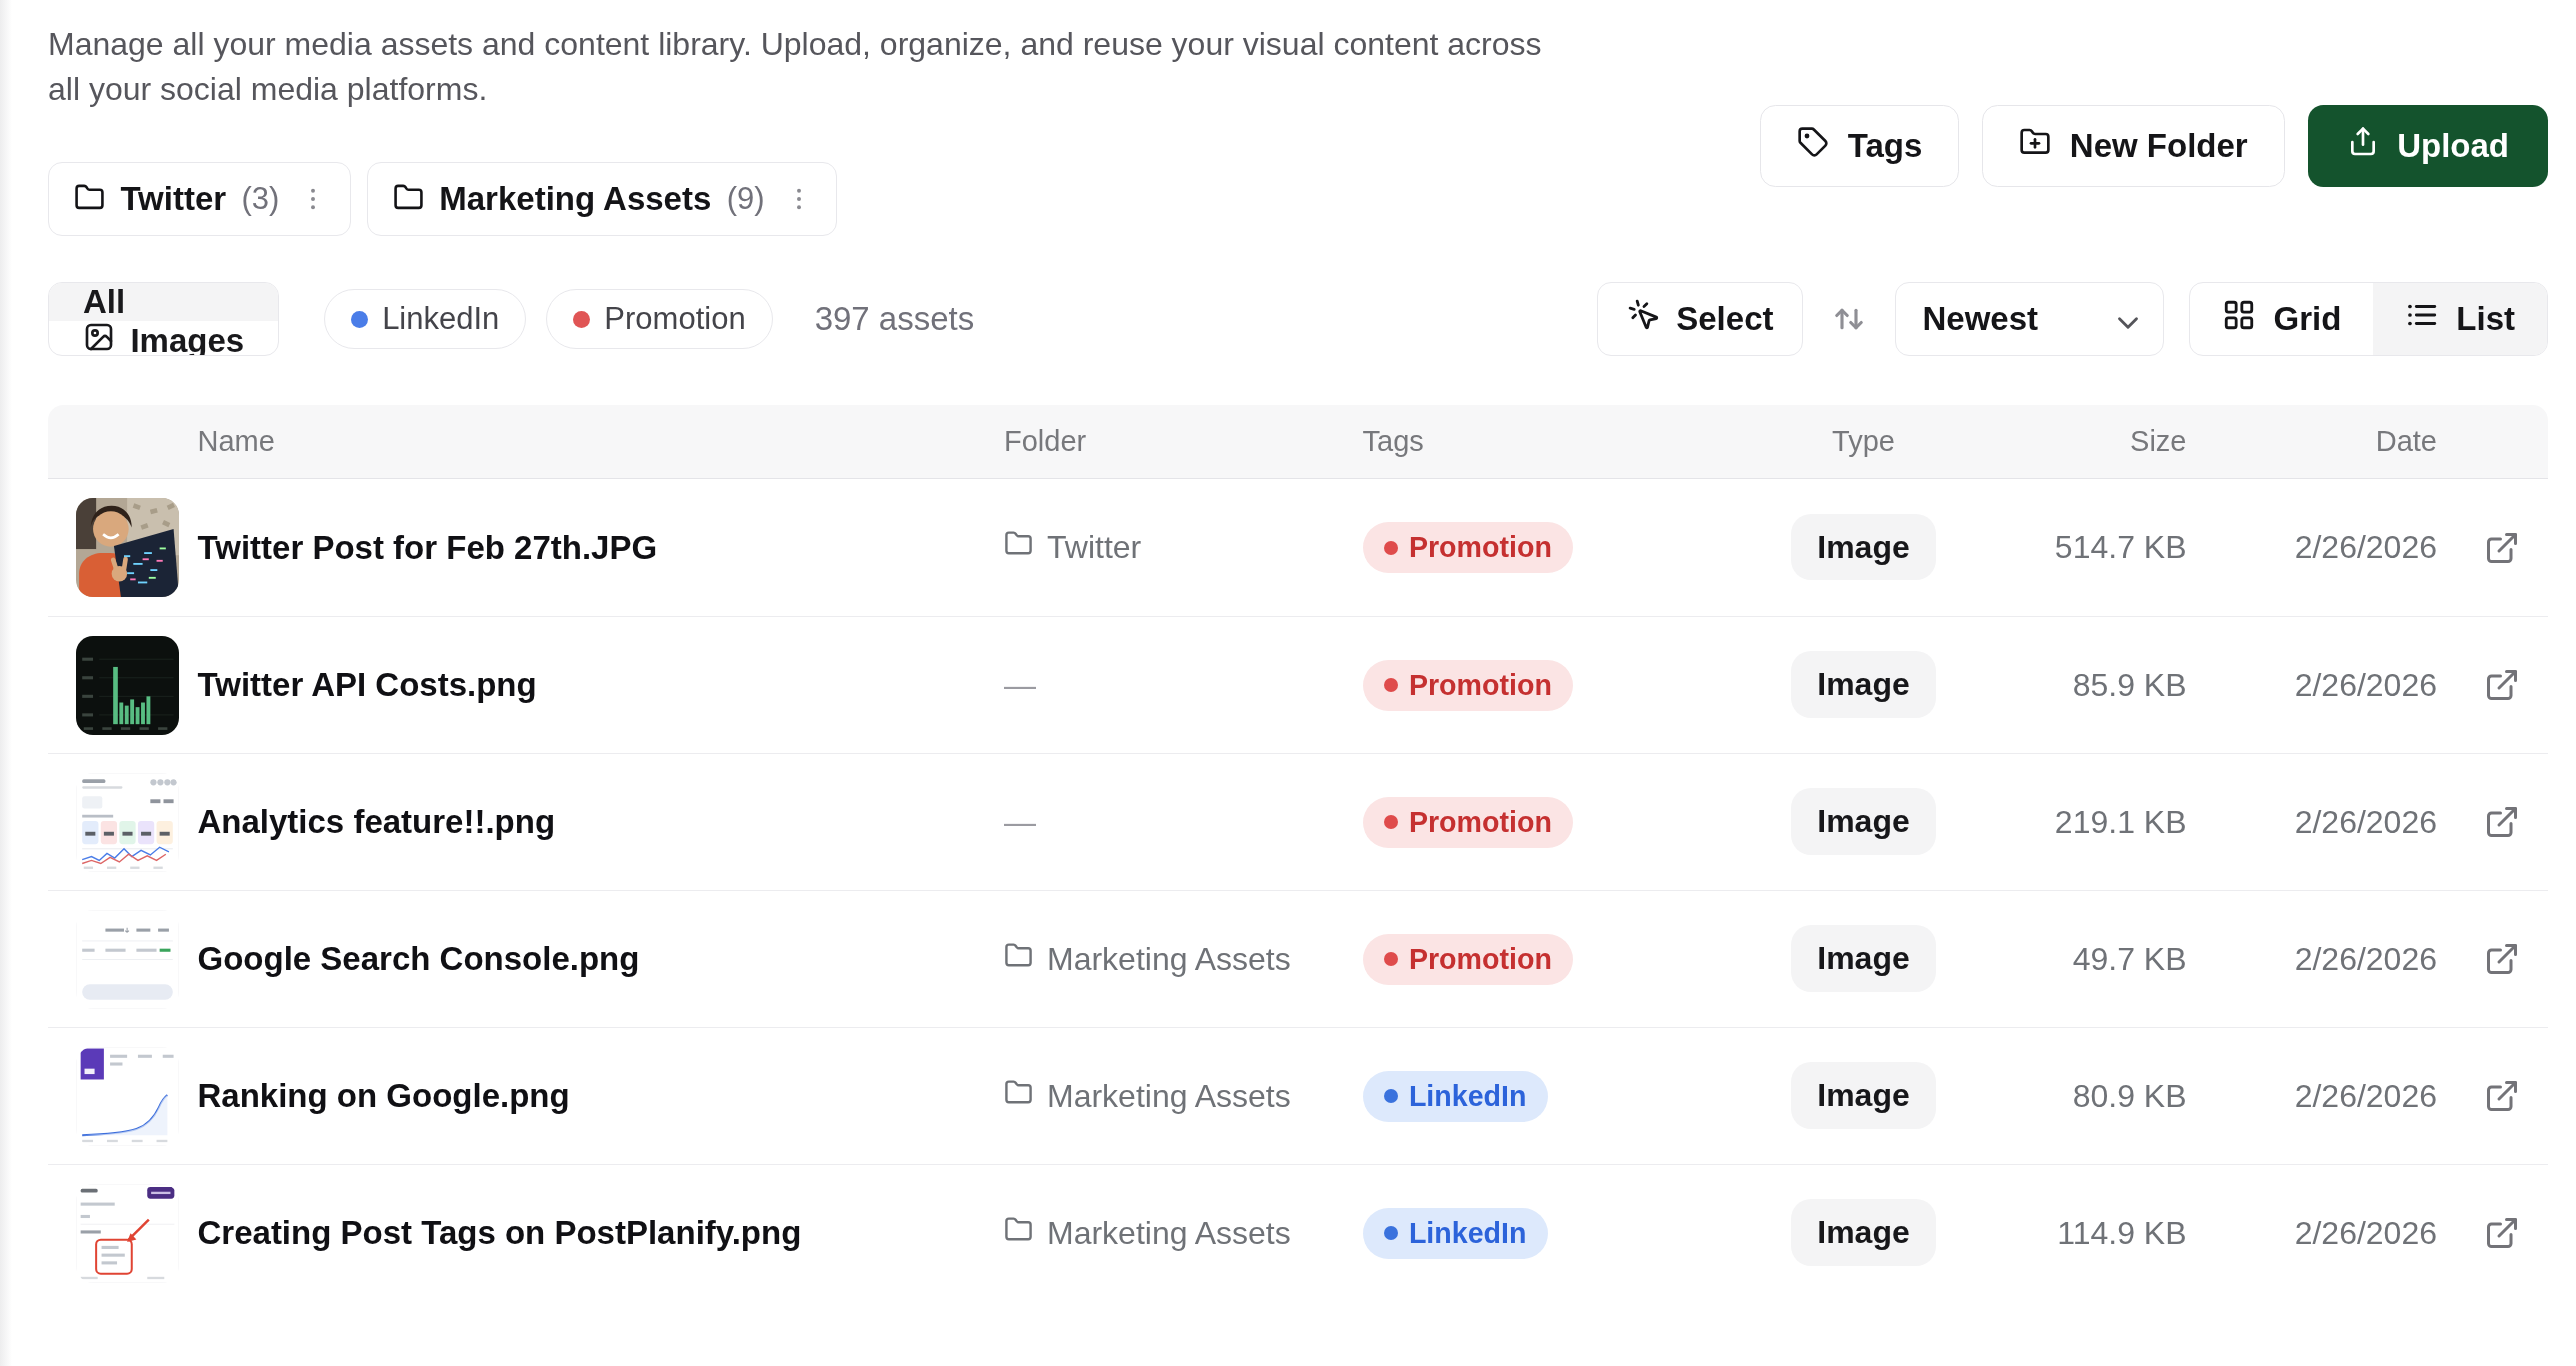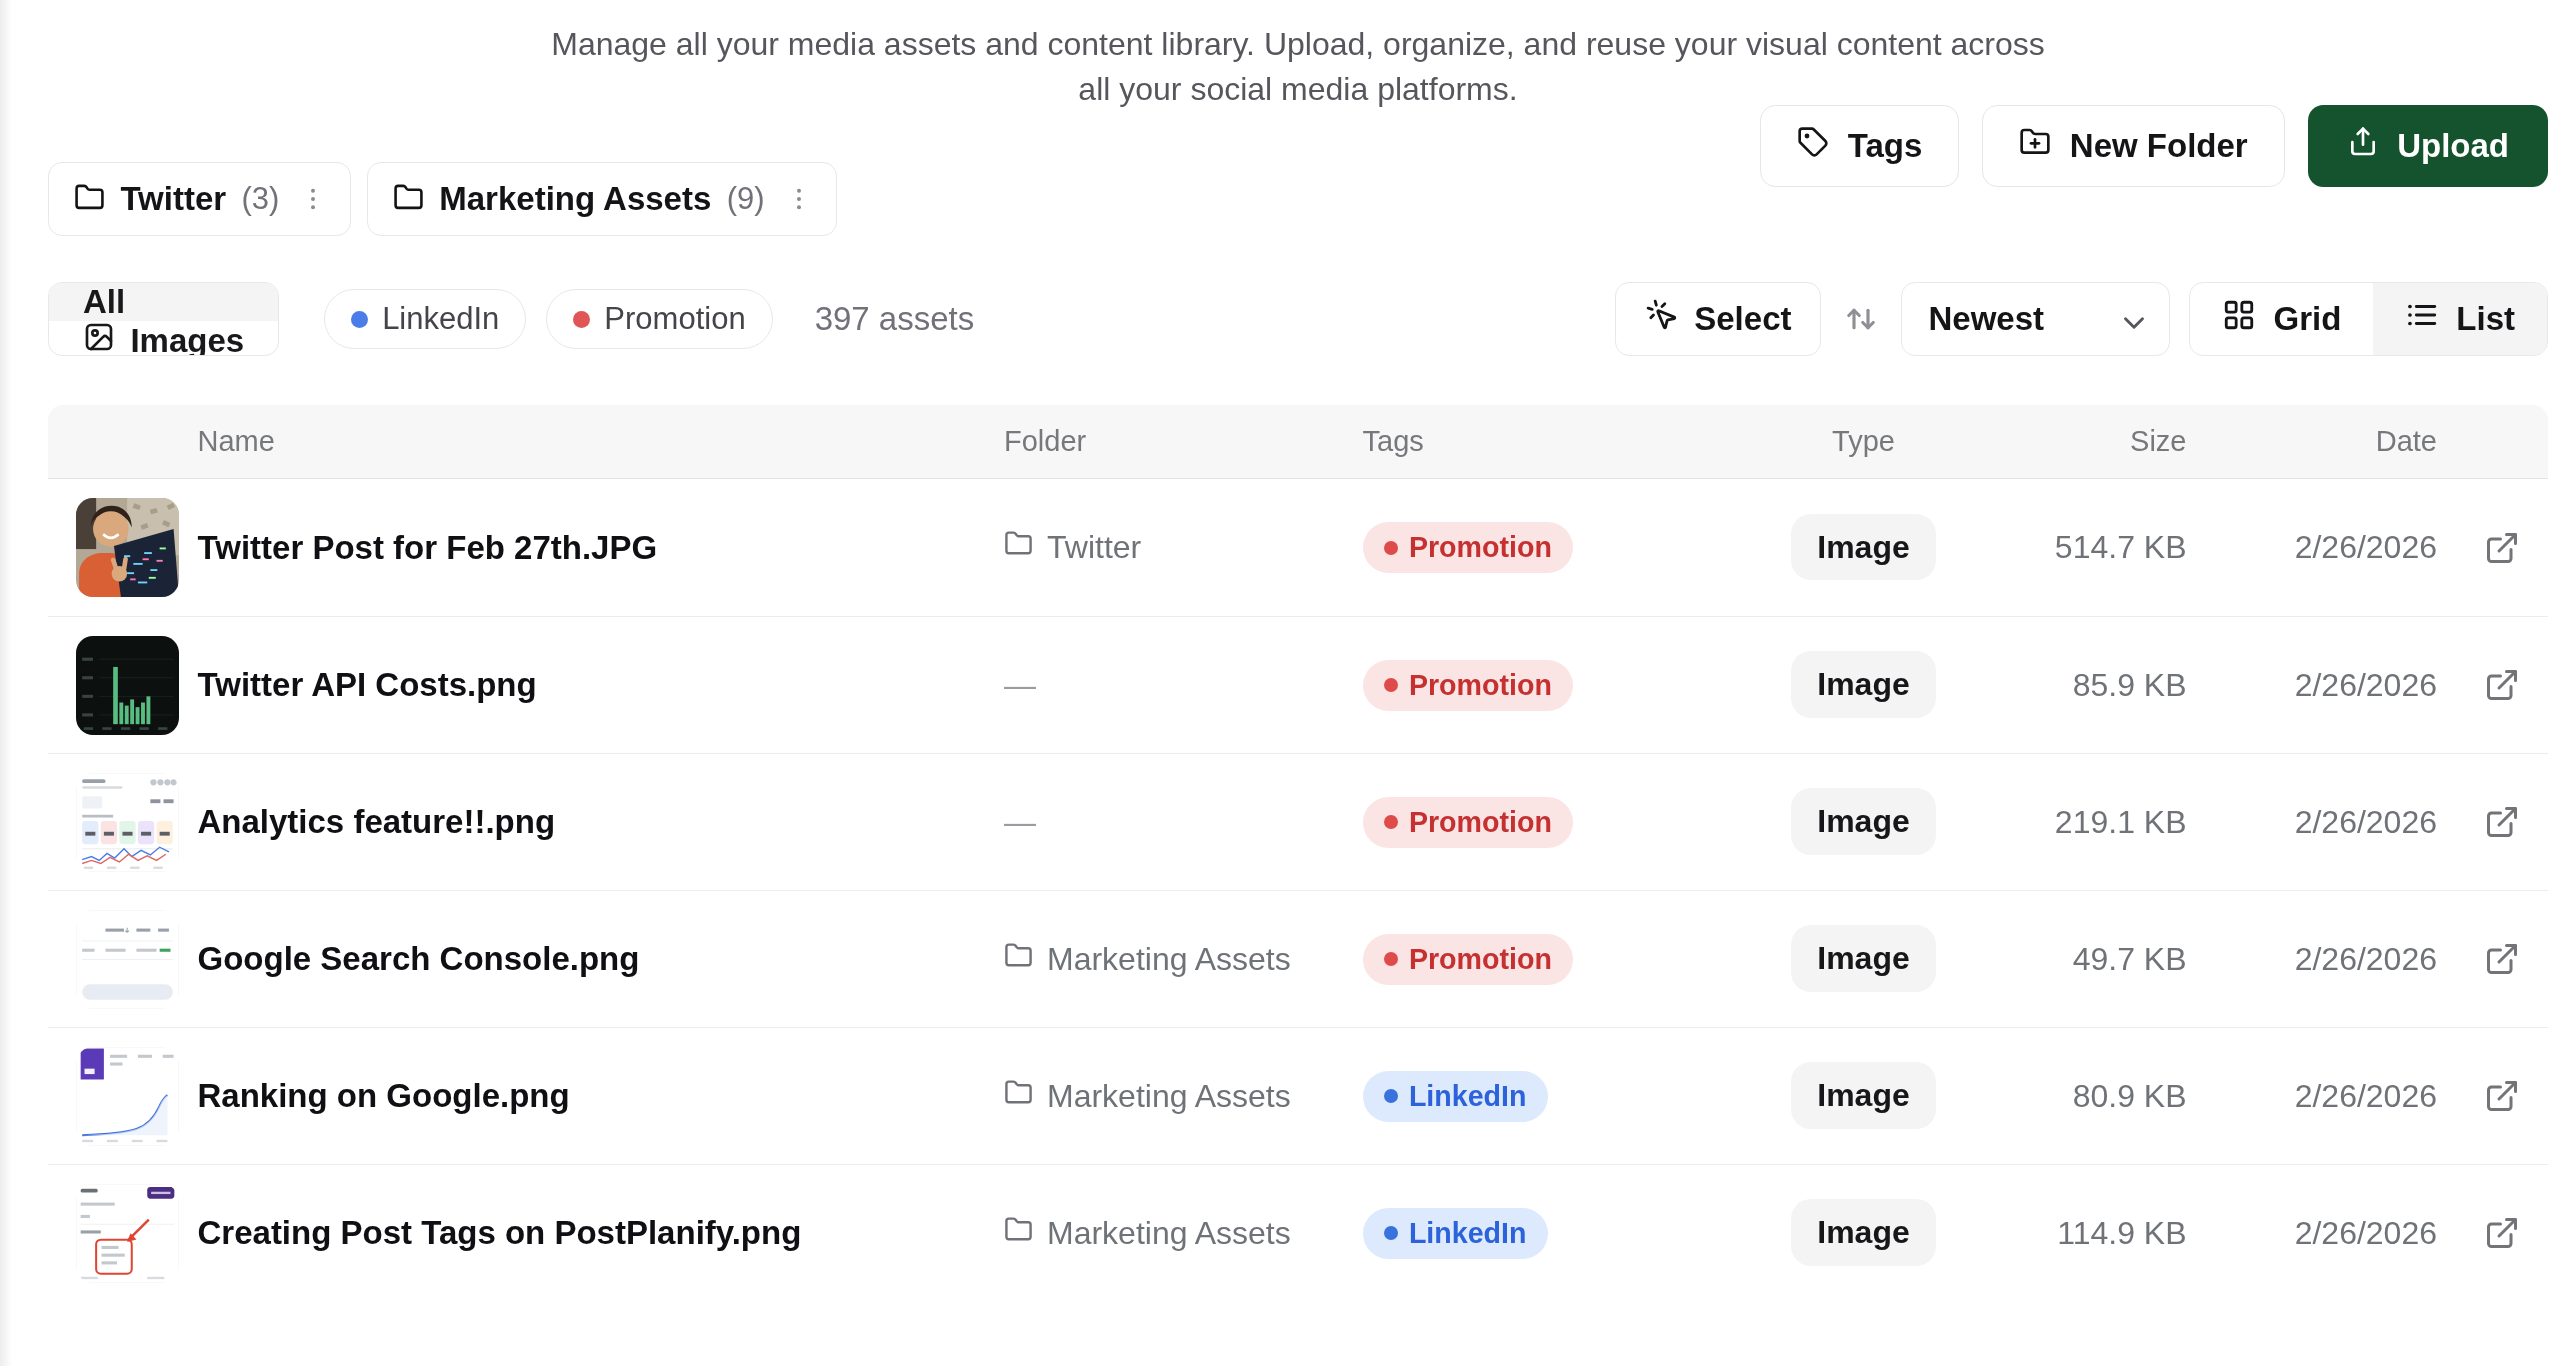--- a/index.html
+++ b/index.html
@@ -7,21 +7,21 @@
   body {
     width: 2576px; height: 1367px; overflow: hidden; position: relative;
     font-family: "Liberation Sans", sans-serif; color: #131316;
   }
   .edge-fade { position:absolute; left:0; top:0; width:12.4px; height:100%;
     background: linear-gradient(to right, #ededee, #ffffff); }
   .page { position: relative; padding: 0 28px 0 48px; }
 
   
   .page-title { margin-top: 32px; font-size: 63px; font-weight: 800; letter-spacing: -1.5px; color:#0d0d10; }
-  .page-desc { margin-top: 21.6px; font-size: 32px; line-height: 1.43; color: #56565c; text-align: center; }
+  .page-desc { margin-top: 21.6px; font-size: 32px; line-height: 1.43; color: #56565c; }
   .h-actions { position: absolute; top: 83px; right: 28px; display: flex; gap: 23px; }
   .btn {
     height: 82px; border-radius: 15.4px; border: 1.9px solid #e6e6ea; background: #fff;
     display: flex; align-items: center; gap: 18.5px; padding: 0 36px;
     font-size: 33px; font-weight: 600; color: #151518; cursor: pointer;
   }
   .btn svg { width: 32px; height: 32px; }
   .btn.primary { background: #14532d; border: none; color: #fff; padding: 0 39px; }
 
   
@@ -41,21 +41,21 @@
   .tab { display: flex; align-items: center; gap: 15.4px; padding: 0 34px;
     font-size: 33px; font-weight: 600; color: #19191c; cursor: pointer; }
   .tab.active { background: #f4f4f5; }
   .tab svg { width: 32px; height: 32px; }
   .tagpills { display: flex; gap: 20px; margin-left: 45px; }
   .tagpill { display: flex; align-items: center; gap: 14px; height: 60px; padding: 0 26px;
     border: 1.9px solid #e8e8ec; border-radius: 771px; font-size: 31px; color: #44444a; background:#fff; }
   .dot { width: 17px; height: 17px; border-radius: 50%; flex: none; }
   .assets-count { margin-left: 42px; font-size: 33px; color: #71717a; }
 
-  .toolbar { margin-left: auto; display: flex; align-items: center; gap: 19px; }
+  .toolbar { margin-left: auto; display: flex; align-items: center; gap: 25px; }
   .toolbtn { height: 74px; border: 1.9px solid #e8e8ec; border-radius: 14px; background:#fff;
     display: flex; align-items: center; gap: 15.4px; padding: 0 29px; font-size: 33px; font-weight: 600; color:#151518; }
   .toolbtn svg { width: 34px; height: 34px; }
   .sort-icon { display:flex; align-items:center; }
   .sort-icon svg { width: 42px; height: 42px; color: #8f8f95; }
   .sortselect { width: 269px; justify-content: space-between; padding: 0 26px; }
   .sortselect .chev { width: 26px; height: 26px; color:#55555a; }
   .viewtoggle { display: flex; height: 74px; border: 1.9px solid #e8e8ec; border-radius: 14px;
     overflow: hidden; background:#fff; }
   .vseg { display: flex; align-items: center; gap: 17px; padding: 0 32px;

